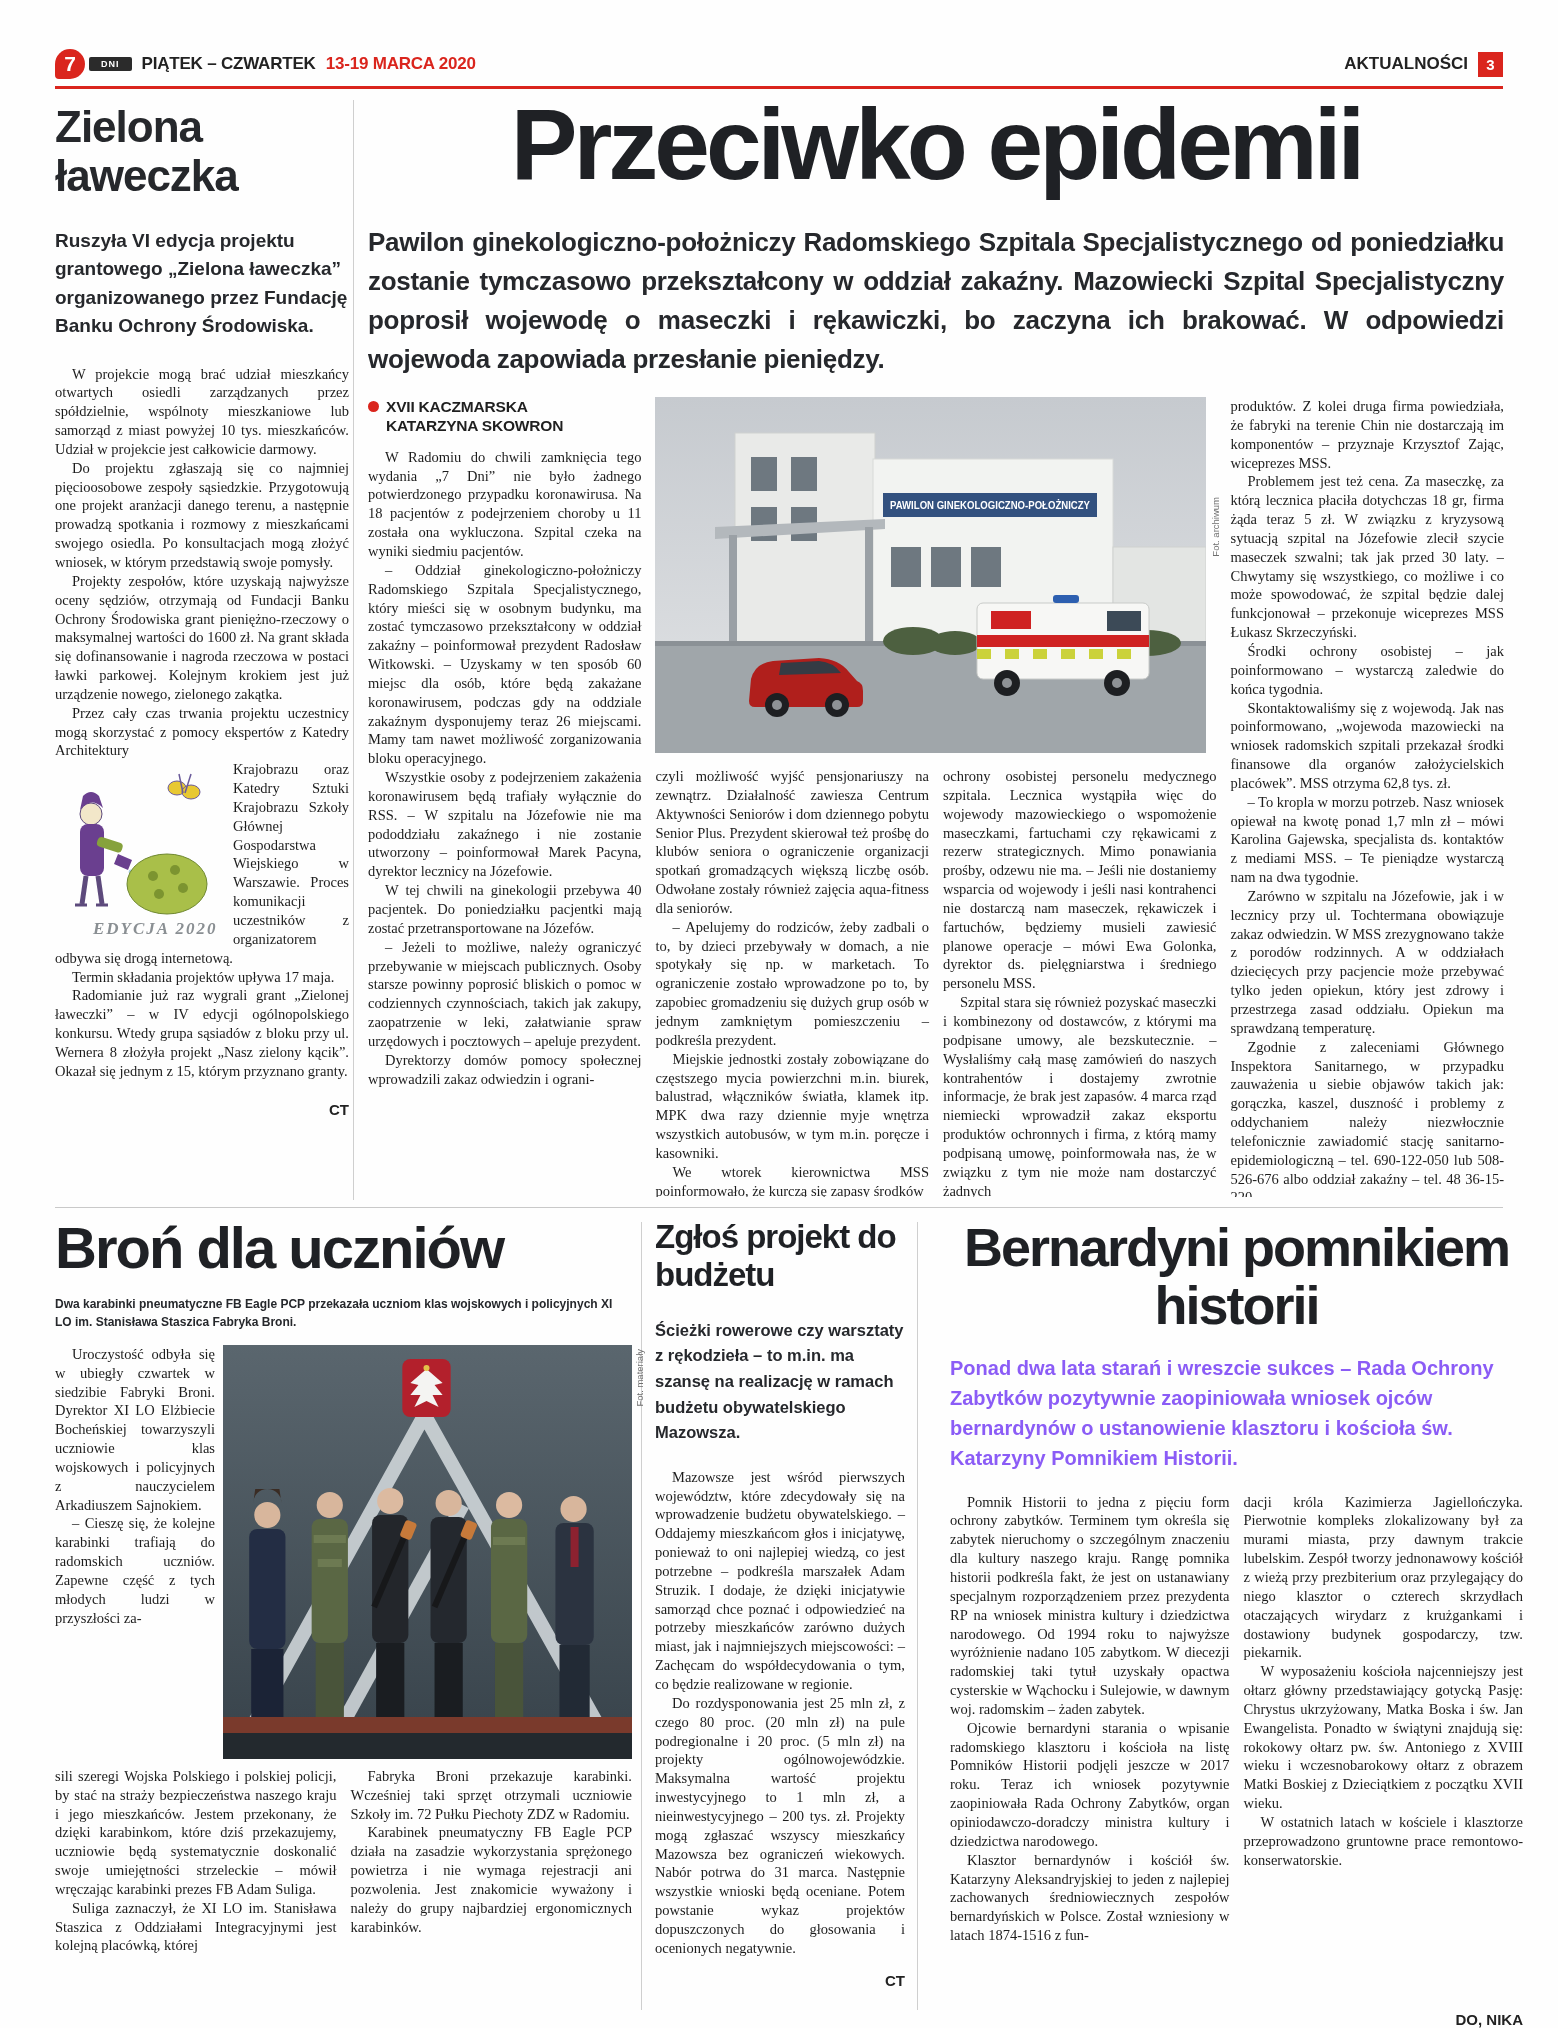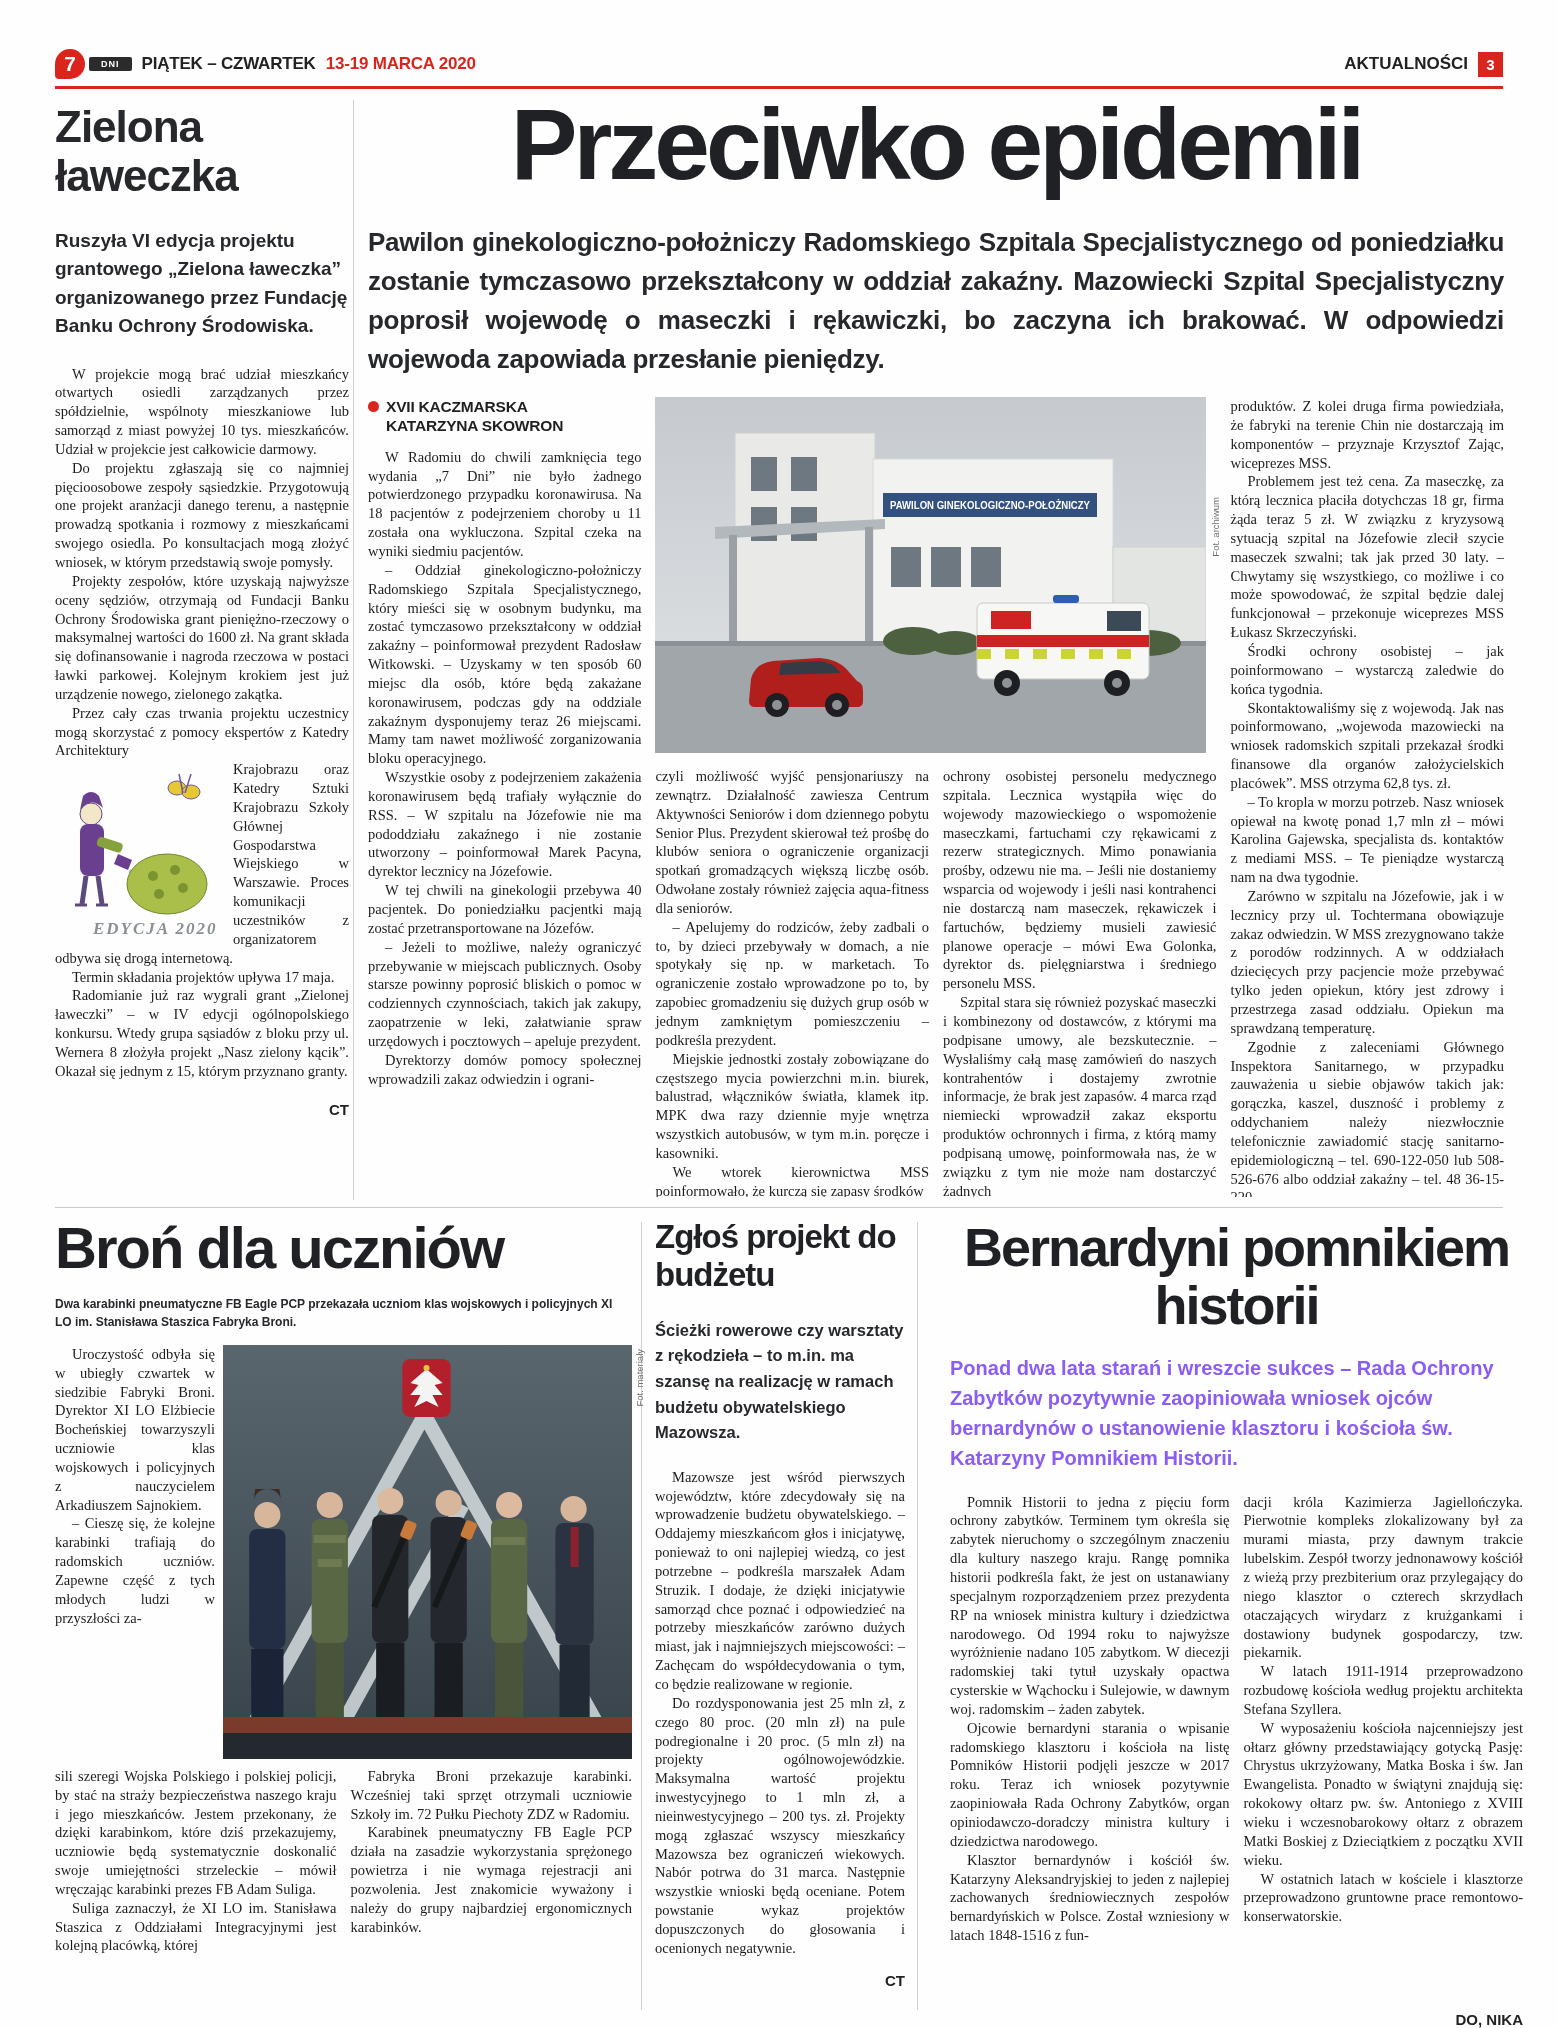--- a/index.html
+++ b/index.html
@@ -376,25 +376,24 @@
     <div class="byline-ct">CT</div>
   </div>
 
   <div class="bern">
     <h2>Bernardyni pomnikiem historii</h2>
     <p class="lead">Ponad dwa lata starań i wreszcie sukces – Rada Ochrony Zabytków pozytywnie zaopiniowała wniosek ojców bernardynów o ustanowienie klasztoru i kościoła św. Katarzyny Pomnikiem Historii.</p>
     <div class="bern-cols serif-body">
       <div class="bern-col">
           <p>Pomnik Historii to jedna z pięciu form ochrony zabytków. Terminem tym określa się zabytek nieruchomy o szczególnym znaczeniu dla kultury naszego kraju. Rangę pomnika historii podkreśla fakt, że jest on ustanawiany specjalnym rozporządzeniem przez prezydenta RP na wniosek ministra kultury i dziedzictwa narodowego. Od 1994 roku to najwyższe wyróżnienie nadano 105 zabytkom. W diecezji radomskiej taki tytuł uzyskały opactwa cysterskie w Wąchocku i Sulejowie, w dawnym woj. radomskim – żaden zabytek.</p>
           <p>Ojcowie bernardyni starania o wpisanie radomskiego klasztoru i kościoła na listę Pomników Historii podjęli jeszcze w 2017 roku. Teraz ich wniosek pozytywnie zaopiniowała Rada Ochrony Zabytków, organ opiniodawczo-doradczy ministra kultury i dziedzictwa narodowego.</p>
-          <p>Klasztor bernardynów i kościół św. Katarzyny Aleksandryjskiej to jeden z najlepiej zachowanych średniowiecznych zespołów bernardyńskich w Polsce. Został wzniesiony w latach 1848-1516 z fun-</p>
+          <p>Klasztor bernardynów i kościół św. Katarzyny Aleksandryjskiej to jeden z najlepiej zachowanych średniowiecznych zespołów bernardyńskich w Polsce. Został wzniesiony w latach 1874-1516 z fun-</p>
         </div>
       <div class="bern-col cont">
           <p>dacji króla Kazimierza Jagiellończyka. Pierwotnie kompleks zlokalizowany był za murami miasta, przy dawnym trakcie lubelskim. Zespół tworzy jednonawowy kościół z wieżą przy prezbiterium oraz przylegający do niego klasztor o czterech skrzydłach otaczających wirydarz z krużgankami i dostawiony budynek gospodarczy, tzw. piekarnik.</p>
-          <p>W latach 1911-1914 przeprowadzono rozbudowę kościoła według projektu architekta Stefana Szyllera.</p>
           <p>W wyposażeniu kościoła najcenniejszy jest ołtarz główny przedstawiający gotycką Pasję: Chrystus ukrzyżowany, Matka Boska i św. Jan Ewangelista. Ponadto w świątyni znajdują się: rokokowy ołtarz pw. św. Antoniego z XVIII wieku i wczesnobarokowy ołtarz z obrazem Matki Boskiej z Dzieciątkiem z początku XVII wieku.</p>
           <p>W ostatnich latach w kościele i klasztorze przeprowadzono gruntowne prace remontowo-konserwatorskie.</p>
         </div>
     </div>
     <div class="byline-ct">DO, NIKA</div>
   </div>
 
 </div>
 
 </body></html>

